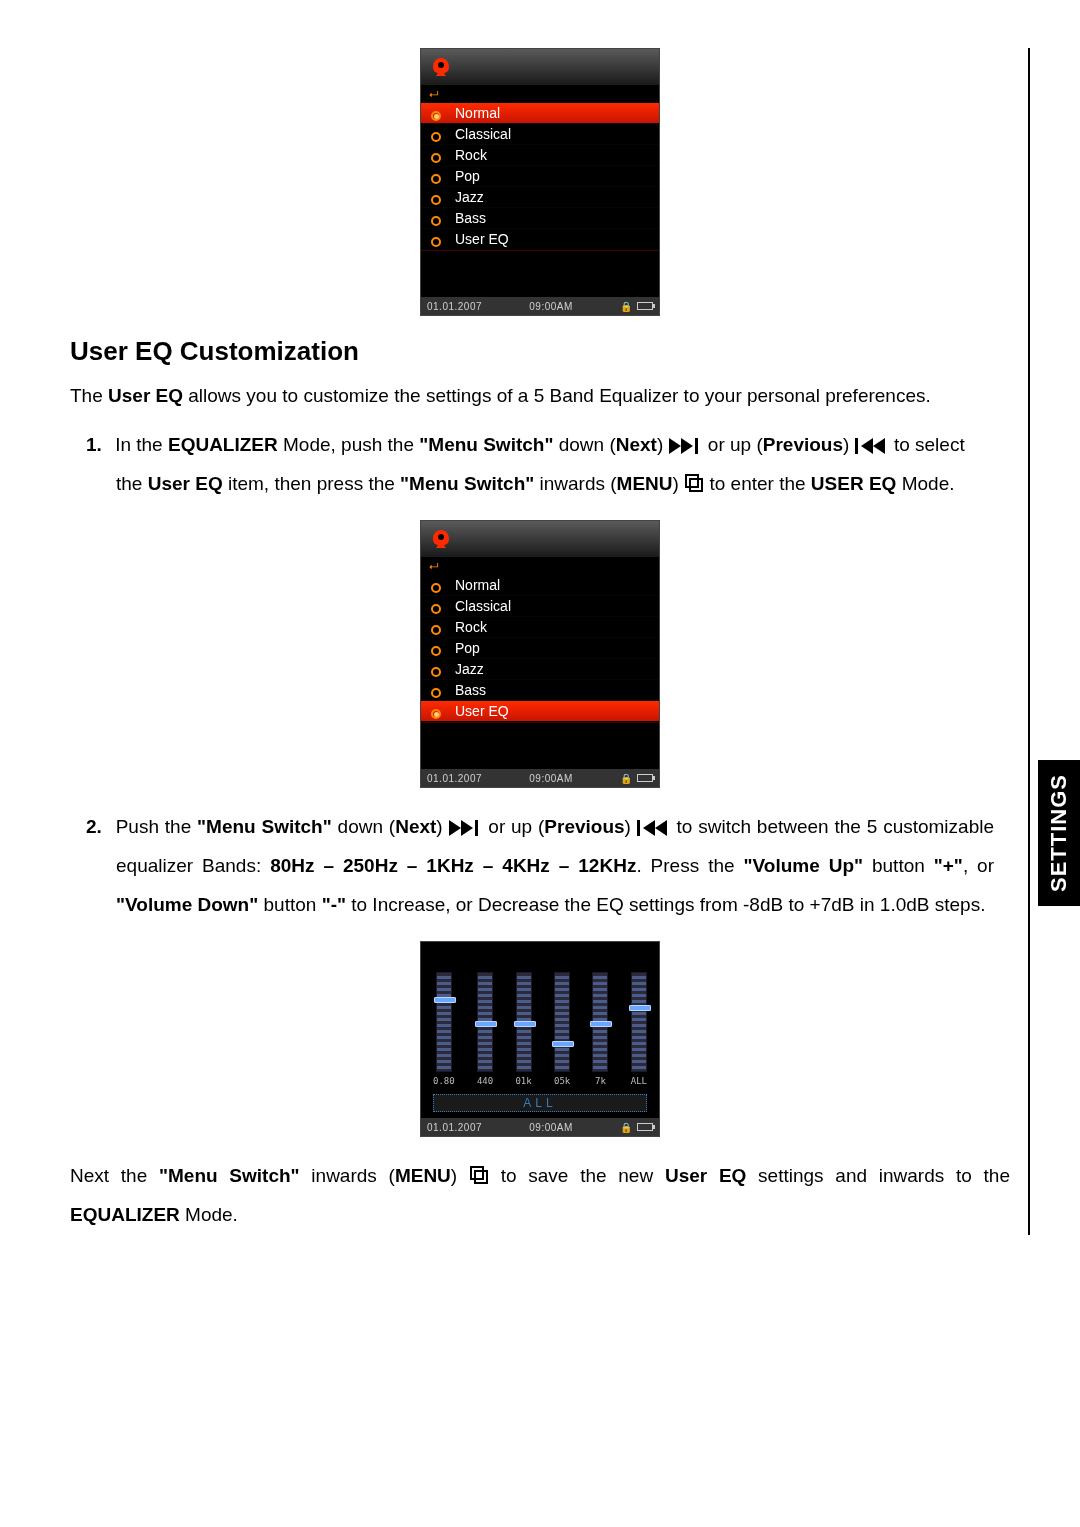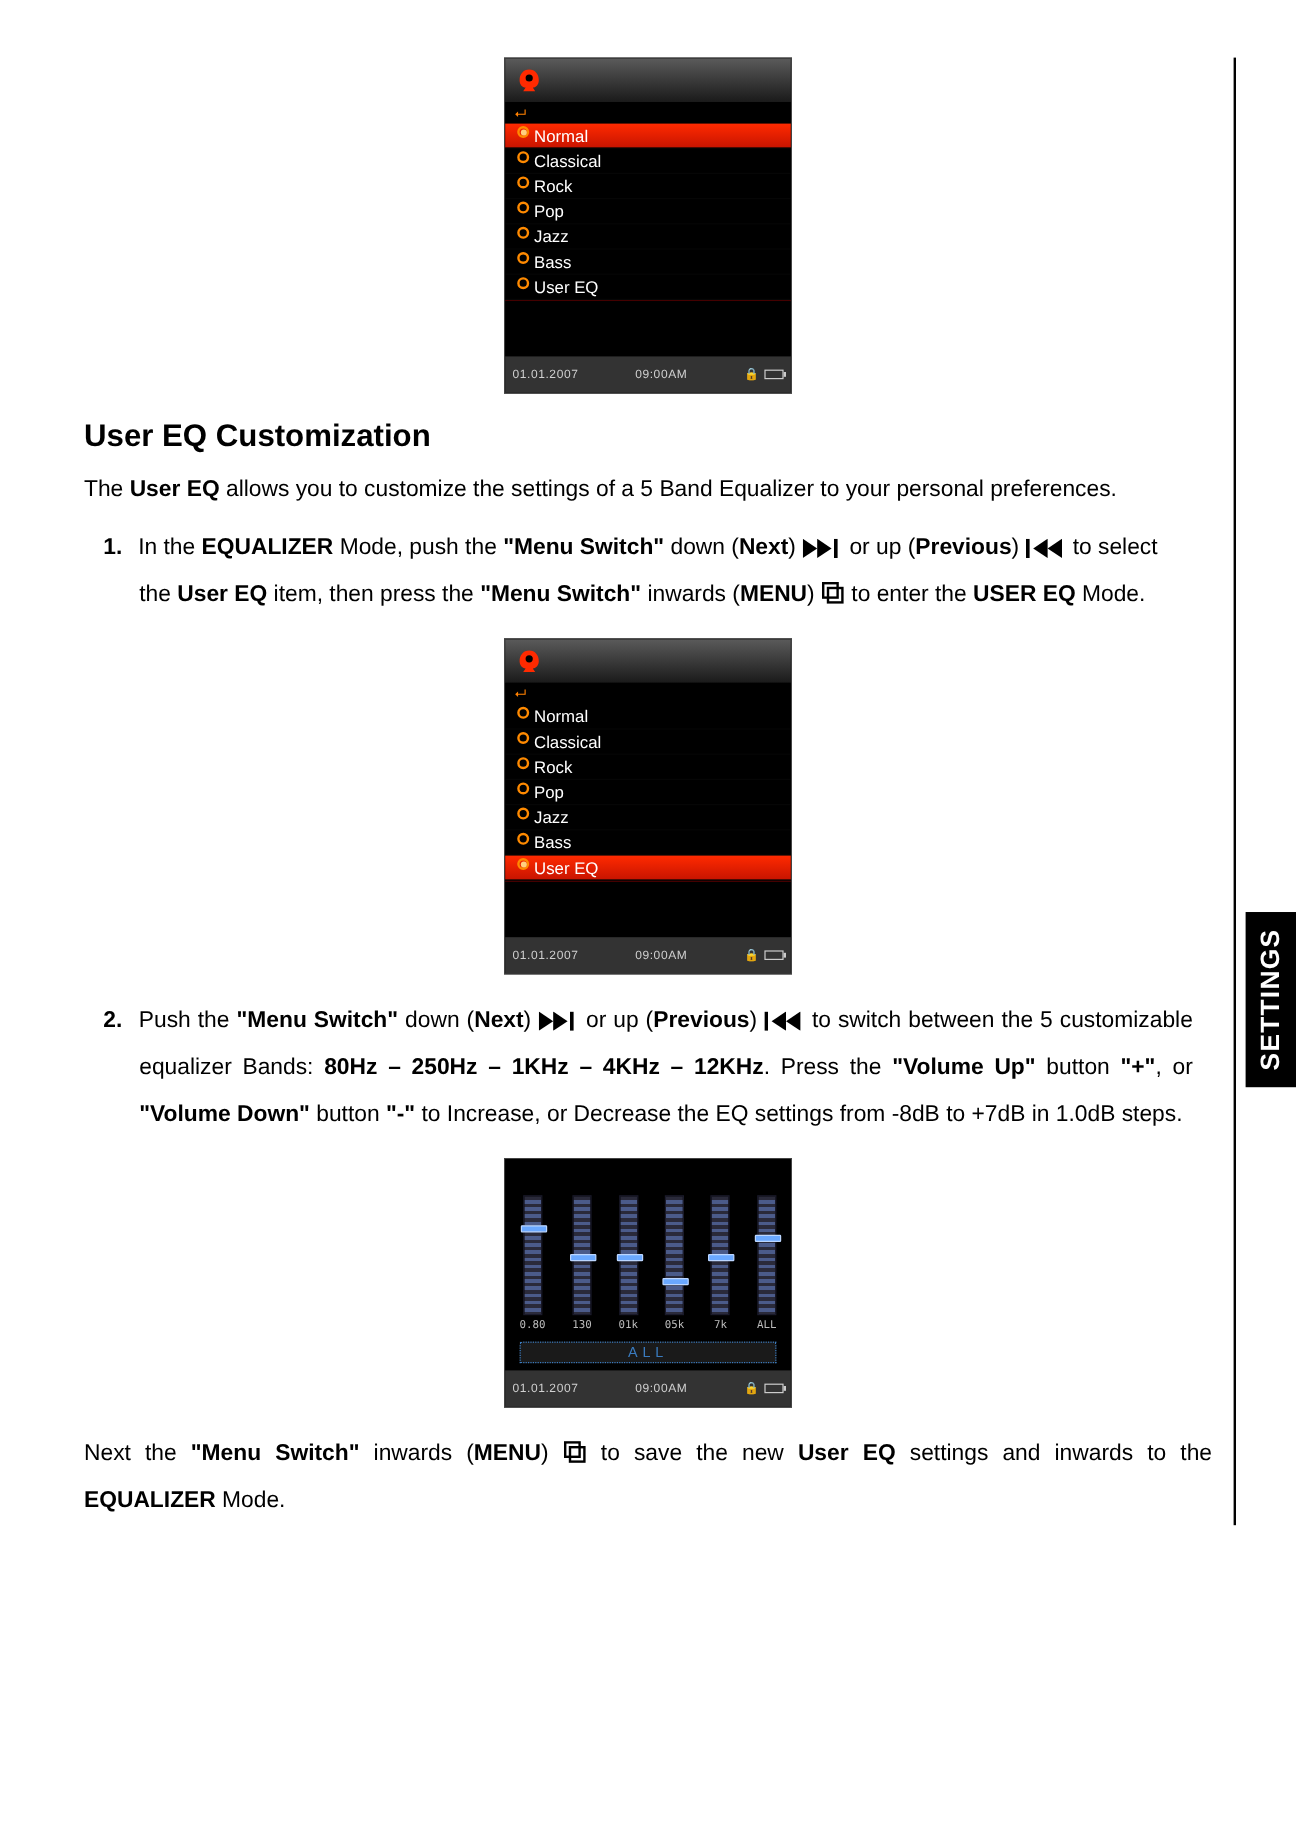--- a/index.html
+++ b/index.html
@@ -48,22 +48,22 @@
     height: 18px;
     background: #000;
     padding: 0 8px;
     display: flex;
     align-items: center;
   }
   .back-arrow { color: #ff8000; font-size: 12px; }
   .eq-list { background: #000; }
   .eq-item {
     display: flex;
-    align-items: flex-start;
-    gap: 4px;
+    align-items: flex-end;
+    gap: 14px;
     padding: 2px 10px;
     font-size: 14px;
     color: #fff;
     border-bottom: 1px solid #060606;
   }
   .eq-item.selected {
     background: linear-gradient(#ff2a00, #c81400);
   }
   .radio {
     width: 10px; height: 10px;
@@ -75,21 +75,21 @@
   }
   .radio.filled::after {
     content: "";
     width: 5px; height: 5px;
     background: #ffd080;
     border-radius: 50%;
   }
   .device-spacer { height: 46px; background: #000; }
   .divider-thin { height:1px; background:#400; }
   .device-status {
-    height: 30px;
+    height: 18px;
     background: #333;
     color: #d0d0d0;
     font-size: 10px;
     display: flex;
     align-items: center;
     justify-content: space-between;
     padding: 0 6px;
     letter-spacing: 0.5px;
   }
   .status-icons { display:flex; gap:4px; align-items:center; }
@@ -308,21 +308,21 @@
         <div class="eqg-col">
           <div class="track">
               <div class="thumb" style="top:24px"></div>
             </div>
           <div class="band-label">0.80</div>
         </div>
         <div class="eqg-col">
           <div class="track">
               <div class="thumb" style="top:48px"></div>
             </div>
-          <div class="band-label">130</div>
+          <div class="band-label">440</div>
         </div>
         <div class="eqg-col">
           <div class="track">
               <div class="thumb" style="top:48px"></div>
             </div>
           <div class="band-label">01k</div>
         </div>
         <div class="eqg-col">
           <div class="track">
               <div class="thumb" style="top:68px"></div>

